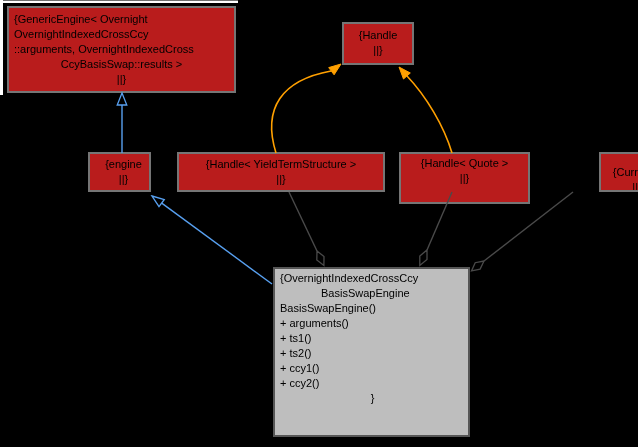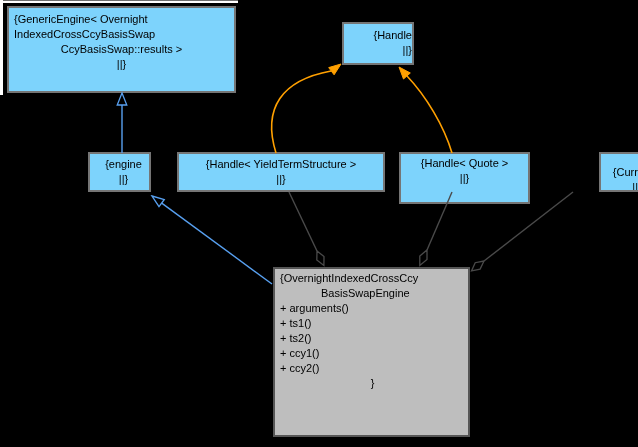--- a/index.html
+++ b/index.html
@@ -7,29 +7,29 @@
     width:638px; height:447px; position:relative; overflow:hidden;
     background:#000000;
     font-family:"Liberation Sans", sans-serif;
   }
   .edge-strip { position:absolute; background:#ffffff; z-index:1; }
   #strip-top { left:0; top:0; width:238px; height:3px; border-top:1px solid #6e6e6e; box-sizing:border-box; }
   #strip-left { left:0; top:0; width:3px; height:95px; }
 
   .node {
     position:absolute; box-sizing:border-box; z-index:2;
-    background:#7dd3fc; border:2px solid #757575;
+    background:#b91c1c; border:2px solid #757575;
     color:#000000; font-size:11px; line-height:15px; text-align:center;
     overflow:hidden;
   }
   .bl { white-space:nowrap; }
   .left { text-align:left; padding-left:5px; }
 
   #node-generic  { left:7px;   top:6px;   width:229px; height:87px;  padding-top:4px; }
-  #node-handle   { left:342px; top:22px;  width:72px;  height:43px;  padding-top:4px;text-align:right; }
+  #node-handle   { left:342px; top:22px;  width:72px;  height:43px;  padding-top:4px; }
   #node-engine   { left:88px;  top:152px; width:63px;  height:40px;  padding-top:3px;padding-left:8px; }
   #node-yts      { left:177px; top:152px; width:208px; height:40px;  padding-top:3px; }
   #node-quote    { left:399px; top:152px; width:131px; height:52px;  padding-top:2px; }
   #node-currency { left:555px; top:152px; width:76px;  height:40px;  padding-top:11px;margin-left:44px; }
 
   #node-main {
     left:273px; top:267px; width:197px; height:170px;
     background:#bebebe; border-color:#565656;
     text-align:left; padding:2px 3px 17px 5px;
   }
@@ -42,21 +42,22 @@
   }
 </style>
 </head>
 <body>
 
 <div class="edge-strip" id="strip-top"></div>
 <div class="edge-strip" id="strip-left"></div>
 
 <div class="node" id="node-generic">
   <div class="bl left">{GenericEngine&lt; Overnight</div>
-  <div class="bl left">IndexedCrossCcyBasisSwap</div>
+  <div class="bl left">OvernightIndexedCrossCcy</div>
+  <div class="bl left">::arguments, OvernightIndexedCross</div>
   <div class="bl">CcyBasisSwap::results &gt;</div>
   <div class="bl">||}</div>
 </div>
 
 <div class="node" id="node-handle">
   <div class="bl">{Handle</div>
   <div class="bl">||}</div>
 </div>
 
 <div class="node" id="node-engine">
@@ -75,20 +76,21 @@
 </div>
 
 <div class="node" id="node-currency">
   <div class="bl">{Currency</div>
   <div class="bl">||}</div>
 </div>
 
 <div class="node" id="node-main">
   <div class="bl">{OvernightIndexedCrossCcy</div>
   <div class="bl indent">BasisSwapEngine</div>
+  <div class="bl">BasisSwapEngine()</div>
   <div class="bl">+ arguments()</div>
   <div class="bl">+ ts1()</div>
   <div class="bl">+ ts2()</div>
   <div class="bl">+ ccy1()</div>
   <div class="bl">+ ccy2()</div>
   <div class="bl center">}</div>
 </div>
 
 <svg id="edge-layer" xmlns="http://www.w3.org/2000/svg" viewBox="0 0 638 447">
 

